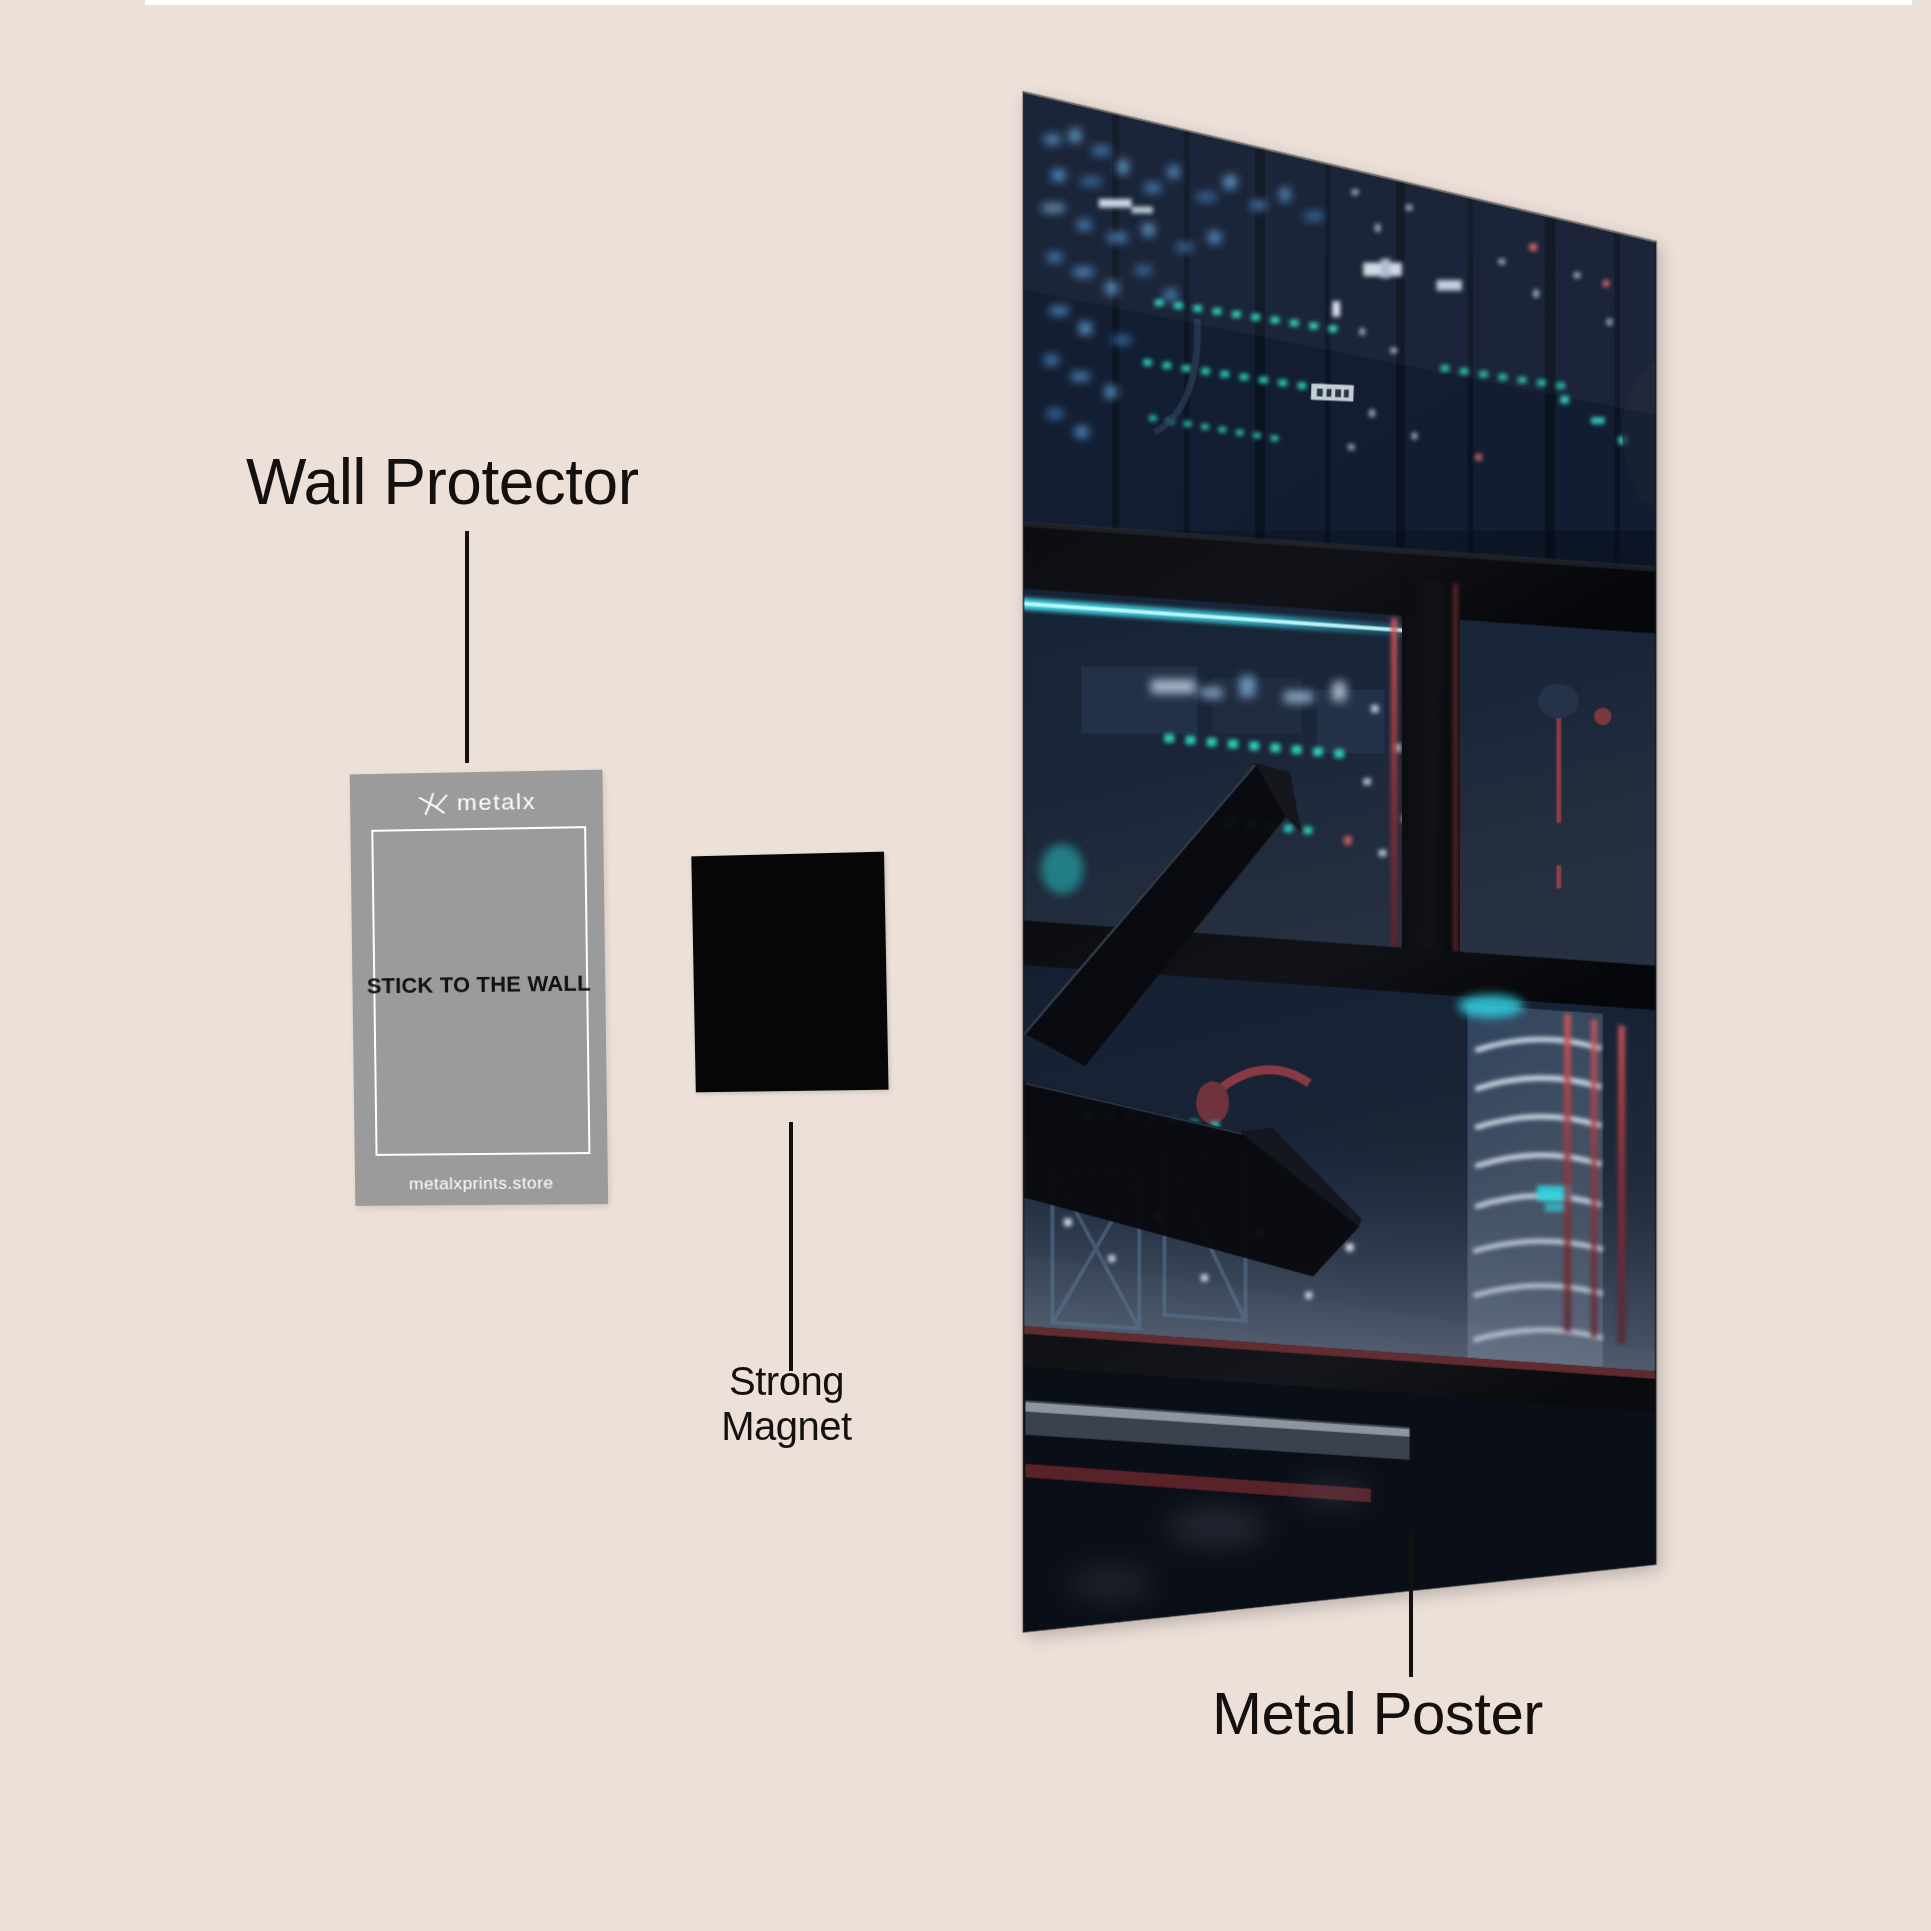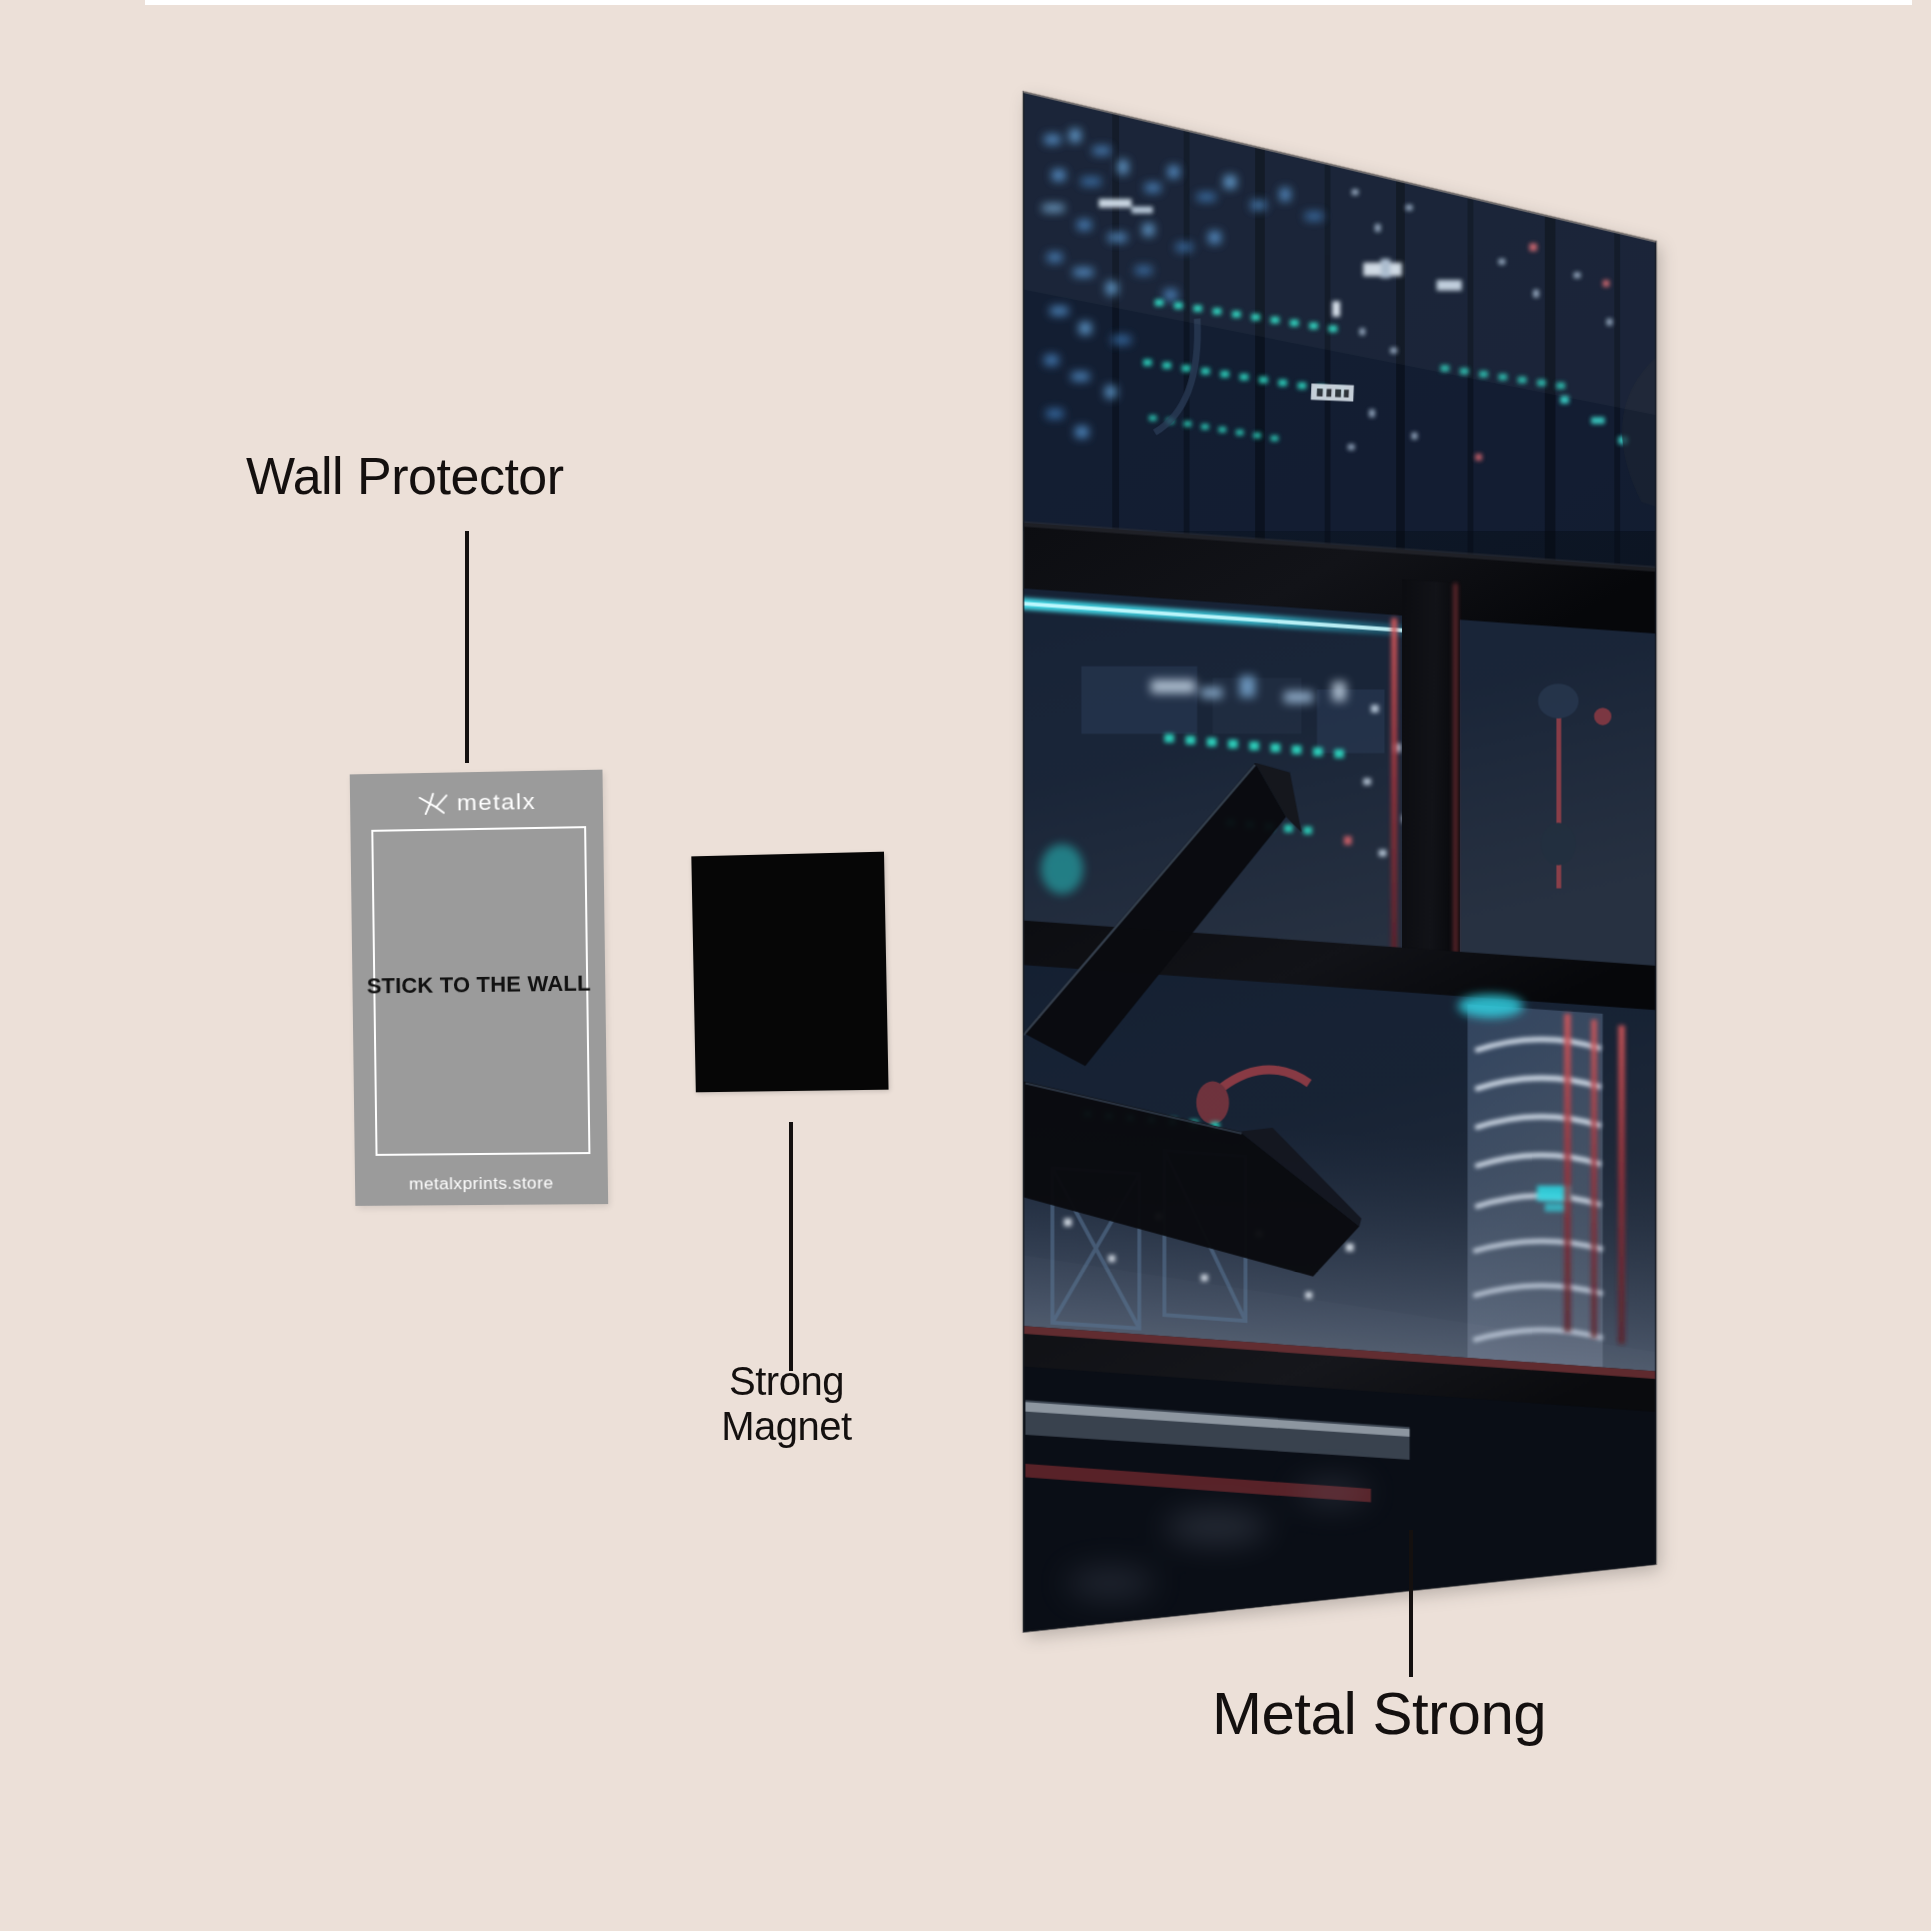--- a/index.html
+++ b/index.html
@@ -31,21 +31,21 @@
     color: #14100f;
     font-family: "Liberation Sans", sans-serif;
     font-weight: 400;
     letter-spacing: -0.5px;
     line-height: 1.12;
     white-space: pre-line;
   }
   #label-wall-protector {
     left: 246px;
     top: 447px;
-    font-size: 52px;
+    font-size: 64px;
   }
   #label-strong-magnet {
     left: 666px;
     top: 1359px;
     font-size: 40px;
     text-align: center;
     width: 241px;
   }
   #label-metal-poster {
     left: 1212px;
@@ -574,16 +574,16 @@
 
   <div class="leader-line" id="line-wall-protector"></div>
   <div class="leader-line" id="line-strong-magnet"></div>
   <div class="leader-line" id="line-metal-poster"></div>
 
   <div class="callout-label" id="label-wall-protector">Wall Protector</div>
 
   <div class="callout-label" id="label-strong-magnet">Strong
 Magnet</div>
 
-  <div class="callout-label" id="label-metal-poster">Metal Strong</div>
+  <div class="callout-label" id="label-metal-poster">Metal Poster</div>
 
 </div>
 
 
 </body></html>

